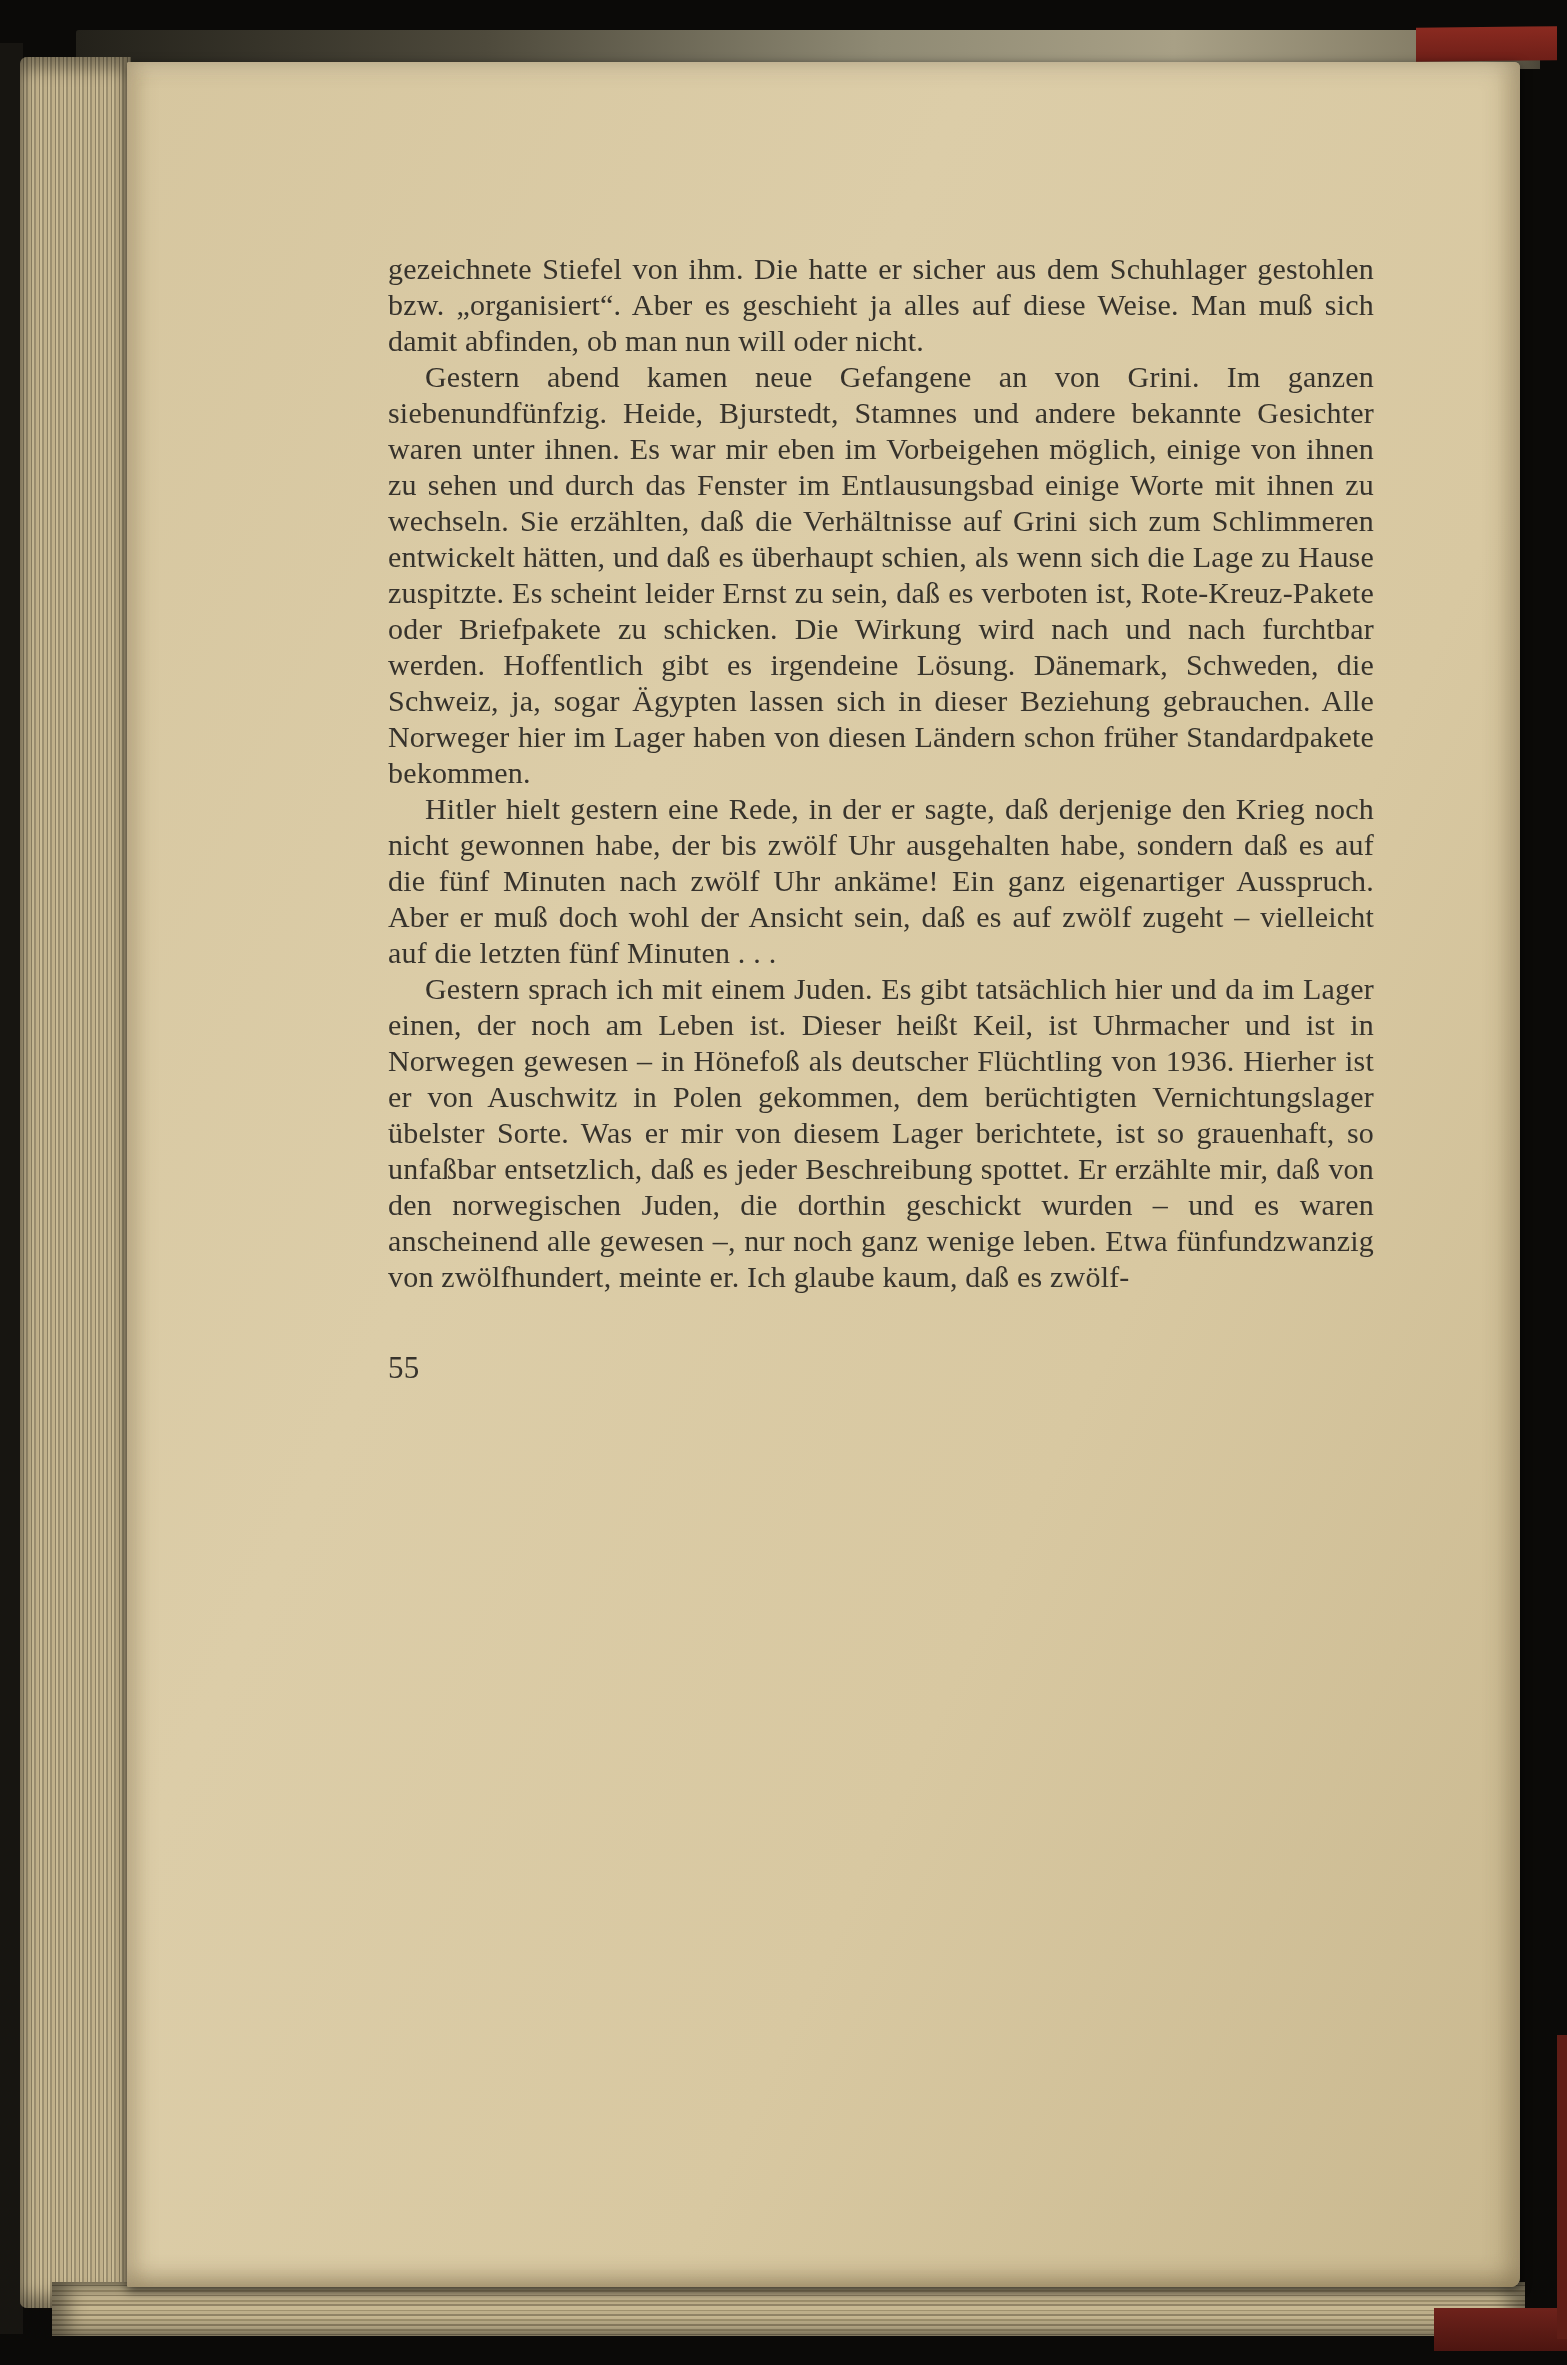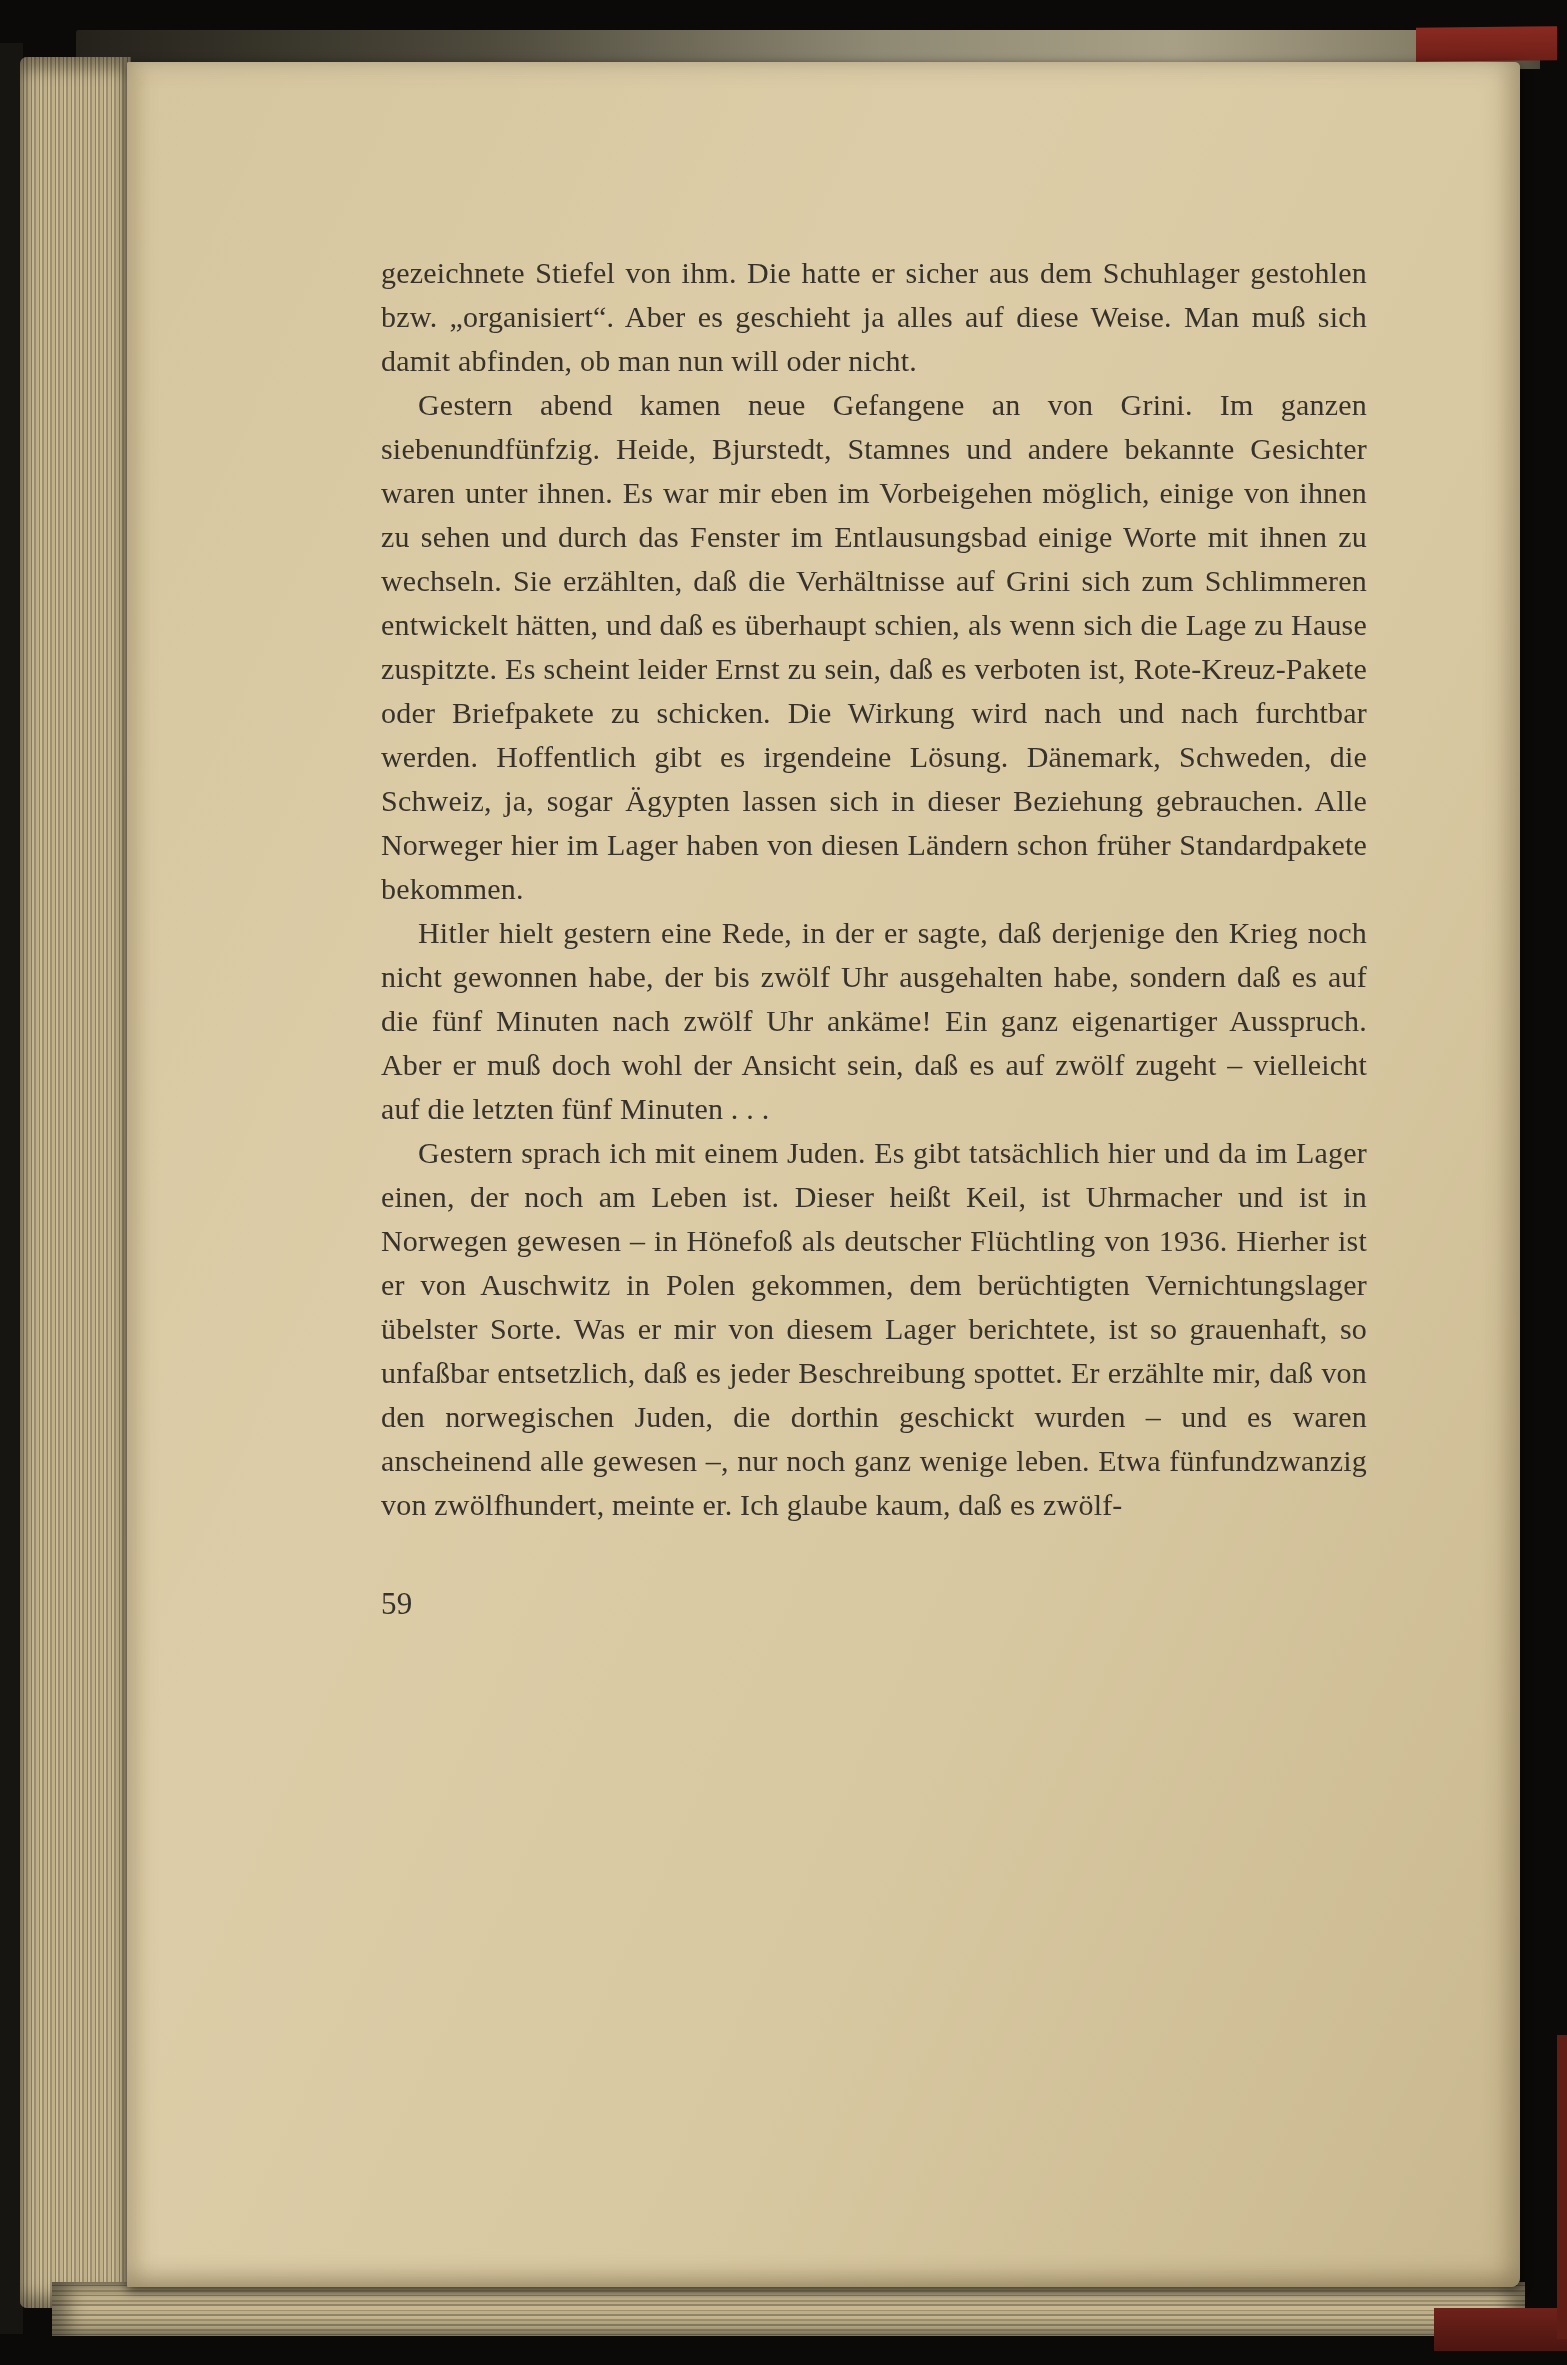--- a/index.html
+++ b/index.html
@@ -63,24 +63,24 @@
     border-radius: 1.8px 5.4px 9px 1.8px;
     box-shadow:
       inset -12.5px 0 25px rgba(84,66,36,.30),
       inset 0 -10.7px 21.4px rgba(84,66,36,.24),
       inset 0 9px 14.3px rgba(255,250,235,.22),
       inset 14.3px 0 18px rgba(120,100,60,.18),
       0 3.6px 10.7px rgba(0,0,0,.6);
   }
 
   .text-block {
-    position: absolute; left: 254px; top: 189px; width: 986px;
+    position: absolute; left: 261px; top: 189px; width: 986px;
     color: #37332c;
     font-size: 30px;
-    line-height: 44px;
+    line-height: 36px;
     text-align: justify;
     letter-spacing: 0.2px;
     hyphens: auto;
   }
   .para { margin: 0; }
   .para.indent { text-indent: 37px; }
   .date-line {
     margin: 23px 111px 18px 0;
     text-align: right;
     text-indent: 0;
@@ -101,16 +101,16 @@
 <div class="bottom-edges"></div>
 <div class="bottom-red"></div>
 <div class="right-red-sliver"></div>
 
 <div class="page">
   <div class="text-block">
     <p class="para">gezeichnete Stiefel von ihm. Die hatte er sicher aus dem Schuhlager gestohlen bzw. „organisiert“. Aber es geschieht ja alles auf diese Weise. Man muß sich damit abfinden, ob man nun will oder nicht.</p>
     <p class="para indent">Gestern abend kamen neue Gefangene an von Grini. Im ganzen siebenundfünfzig. Heide, Bjurstedt, Stamnes und andere bekannte Gesichter waren unter ihnen. Es war mir eben im Vorbeigehen möglich, einige von ihnen zu sehen und durch das Fenster im Entlausungsbad einige Worte mit ihnen zu wechseln. Sie erzählten, daß die Verhältnisse auf Grini sich zum Schlimmeren entwickelt hätten, und daß es überhaupt schien, als wenn sich die Lage zu Hause zuspitzte. Es scheint leider Ernst zu sein, daß es verboten ist, Rote-Kreuz-Pakete oder Briefpakete zu schicken. Die Wirkung wird nach und nach furchtbar werden. Hoffentlich gibt es irgendeine Lösung. Dänemark, Schweden, die Schweiz, ja, sogar Ägypten lassen sich in dieser Beziehung gebrauchen. Alle Norweger hier im Lager haben von diesen Ländern schon früher Standardpakete bekommen.</p>
     <p class="para indent">Hitler hielt gestern eine Rede, in der er sagte, daß derjenige den Krieg noch nicht gewonnen habe, der bis zwölf Uhr ausgehalten habe, sondern daß es auf die fünf Minuten nach zwölf Uhr ankäme! Ein ganz eigenartiger Ausspruch. Aber er muß doch wohl der Ansicht sein, daß es auf zwölf zugeht – vielleicht auf die letzten fünf Minuten . . .</p>
     <p class="para indent">Gestern sprach ich mit einem Juden. Es gibt tatsächlich hier und da im Lager einen, der noch am Leben ist. Dieser heißt Keil, ist Uhrmacher und ist in Norwegen gewesen – in Hönefoß als deutscher Flüchtling von 1936. Hierher ist er von Auschwitz in Polen gekommen, dem berüchtigten Vernichtungslager übelster Sorte. Was er mir von diesem Lager berichtete, ist so grauenhaft, so unfaßbar entsetzlich, daß es jeder Beschreibung spottet. Er erzählte mir, daß von den norwegischen Juden, die dorthin geschickt wurden – und es waren anscheinend alle gewesen –, nur noch ganz wenige leben. Etwa fünfundzwanzig von zwölfhundert, meinte er. Ich glaube kaum, daß es zwölf-</p>
-    <div class="page-number">59</div>
+    <div class="page-number">55</div>
   </div>
 </div>
 
 
 </body></html>

